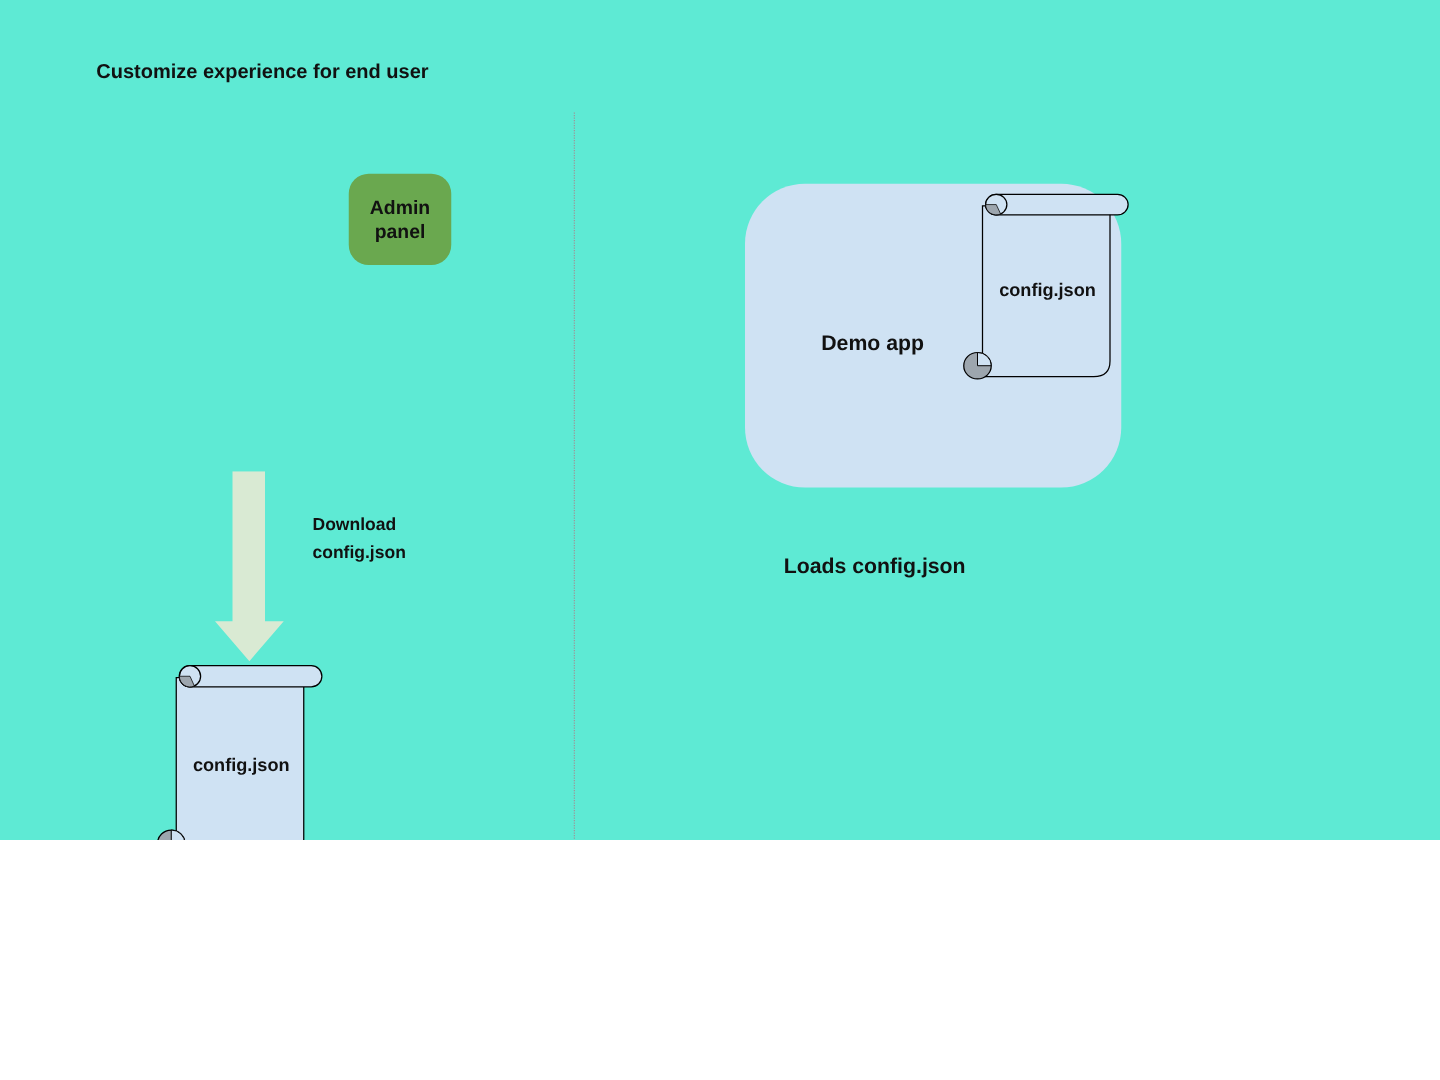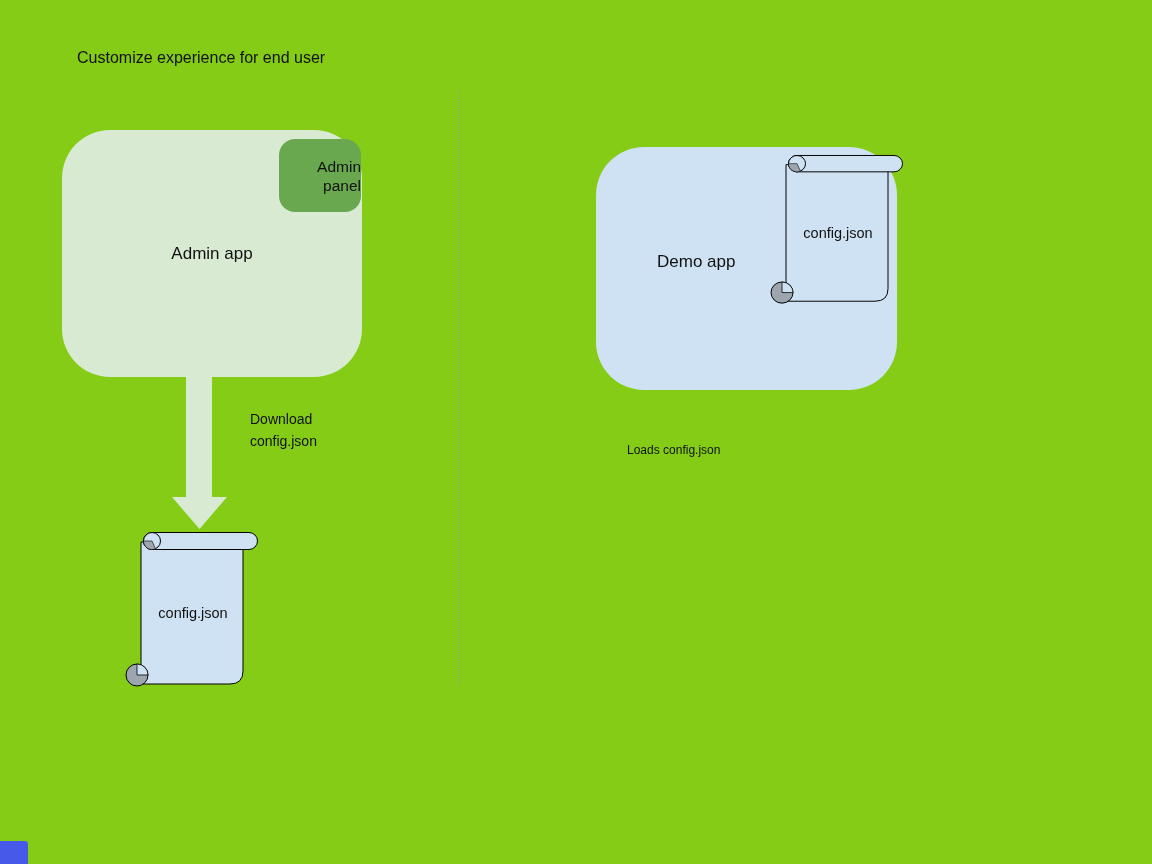--- a/index.html
+++ b/index.html
@@ -7,46 +7,46 @@
     --medium-green:#6aa84f;
     --light-blue:#cfe2f3;
     --stroke:#000000;
     --curl-gray:#9da6ae;
     --divider-gray:#999999;
     --text:#111111;
     --corner-square-blue:#4759e8;
   }
   html,body{margin:0;padding:0;background:#ffffff;}
   .canvas{
-    position:relative;width:1152px;height:864px;overflow:hidden;background:#84cc16;
-    font-family:"Liberation Sans", sans-serif;color:var(--text);
+    position:relative;width:1152px;height:672px;overflow:hidden;background:#5eead4;
+    font-family:"Liberation Sans", sans-serif;color:var(--text);font-weight:bold;
   }
   .title{position:absolute;font-size:16px;white-space:nowrap;color:var(--text);}
   .left-title{left:77px;top:49px;}
   .right-title{left:605px;top:49px;}
   .divider{position:absolute;left:459px;top:90px;height:595px;width:0;border-left:1px dotted var(--divider-gray);}
   .admin-app{
     position:absolute;left:62px;top:130px;width:300px;height:247px;border-radius:48px;
     background:var(--light-green);display:flex;align-items:center;justify-content:center;
   }
   .app-label{font-size:17px;white-space:nowrap;}
   .admin-panel{
     position:absolute;left:279px;top:139px;width:82px;height:73px;border-radius:16px;
     background:var(--medium-green);display:flex;align-items:center;justify-content:center;
-    text-align:right;font-size:15.5px;line-height:19px;padding:0;
+    text-align:center;font-size:15.5px;line-height:19px;padding:0;
   }
   .down-arrow{position:absolute;left:170px;top:377px;width:60px;height:153px;}
   .down-arrow polygon{fill:var(--light-green);}
   .download-label{position:absolute;left:250px;top:408px;font-size:14px;line-height:22px;}
   .demo-app{
     position:absolute;left:596px;top:147px;width:301px;height:243px;border-radius:48px;
     background:var(--light-blue);
   }
-  .demo-label{position:absolute;left:61px;top:105px;font-size:17px;white-space:nowrap;}
-  .caption{position:absolute;left:627px;top:443px;font-size:12px;white-space:nowrap;}
+  .demo-label{position:absolute;left:61px;top:118px;font-size:17px;white-space:nowrap;}
+  .caption{position:absolute;left:627px;top:443px;font-size:17px;white-space:nowrap;}
   .scroll{position:absolute;}
   .scroll-left{left:125px;top:532px;width:135px;height:158px;}
   .scroll-right{left:770px;top:155px;width:135px;height:152px;}
   .scroll svg{position:absolute;left:0;top:0;width:100%;height:100%;overflow:visible;}
   .s-body,.s-roll{fill:var(--light-blue);stroke:var(--stroke);stroke-width:1;}
   .s-curl-top{fill:var(--light-blue);stroke:var(--stroke);stroke-width:1;}
   .s-curl-top-shade{fill:var(--curl-gray);stroke:var(--stroke);stroke-width:0.6;}
   .s-curl-bottom{fill:var(--curl-gray);stroke:var(--stroke);stroke-width:1;}
   .s-curl-bottom-notch{fill:var(--light-blue);stroke:var(--stroke);stroke-width:0.8;}
   .file-label{
@@ -62,23 +62,20 @@
 </style>
 </head>
 <body>
 
 <div class="canvas">
 
   <div class="title left-title">Customize experience for end user</div>
 
   <div class="divider"></div>
 
-  <div class="admin-app">
-    <span class="app-label">Admin app</span>
-  </div>
 
   <div class="admin-panel">
     <span>Admin panel</span>
   </div>
 
   <svg class="down-arrow" viewBox="0 0 60 153" preserveAspectRatio="none">
     <polygon points="16,0 42,0 42,120 57,120 29.5,152 2,120 16,120"></polygon>
   </svg>
 
   <div class="download-label">

